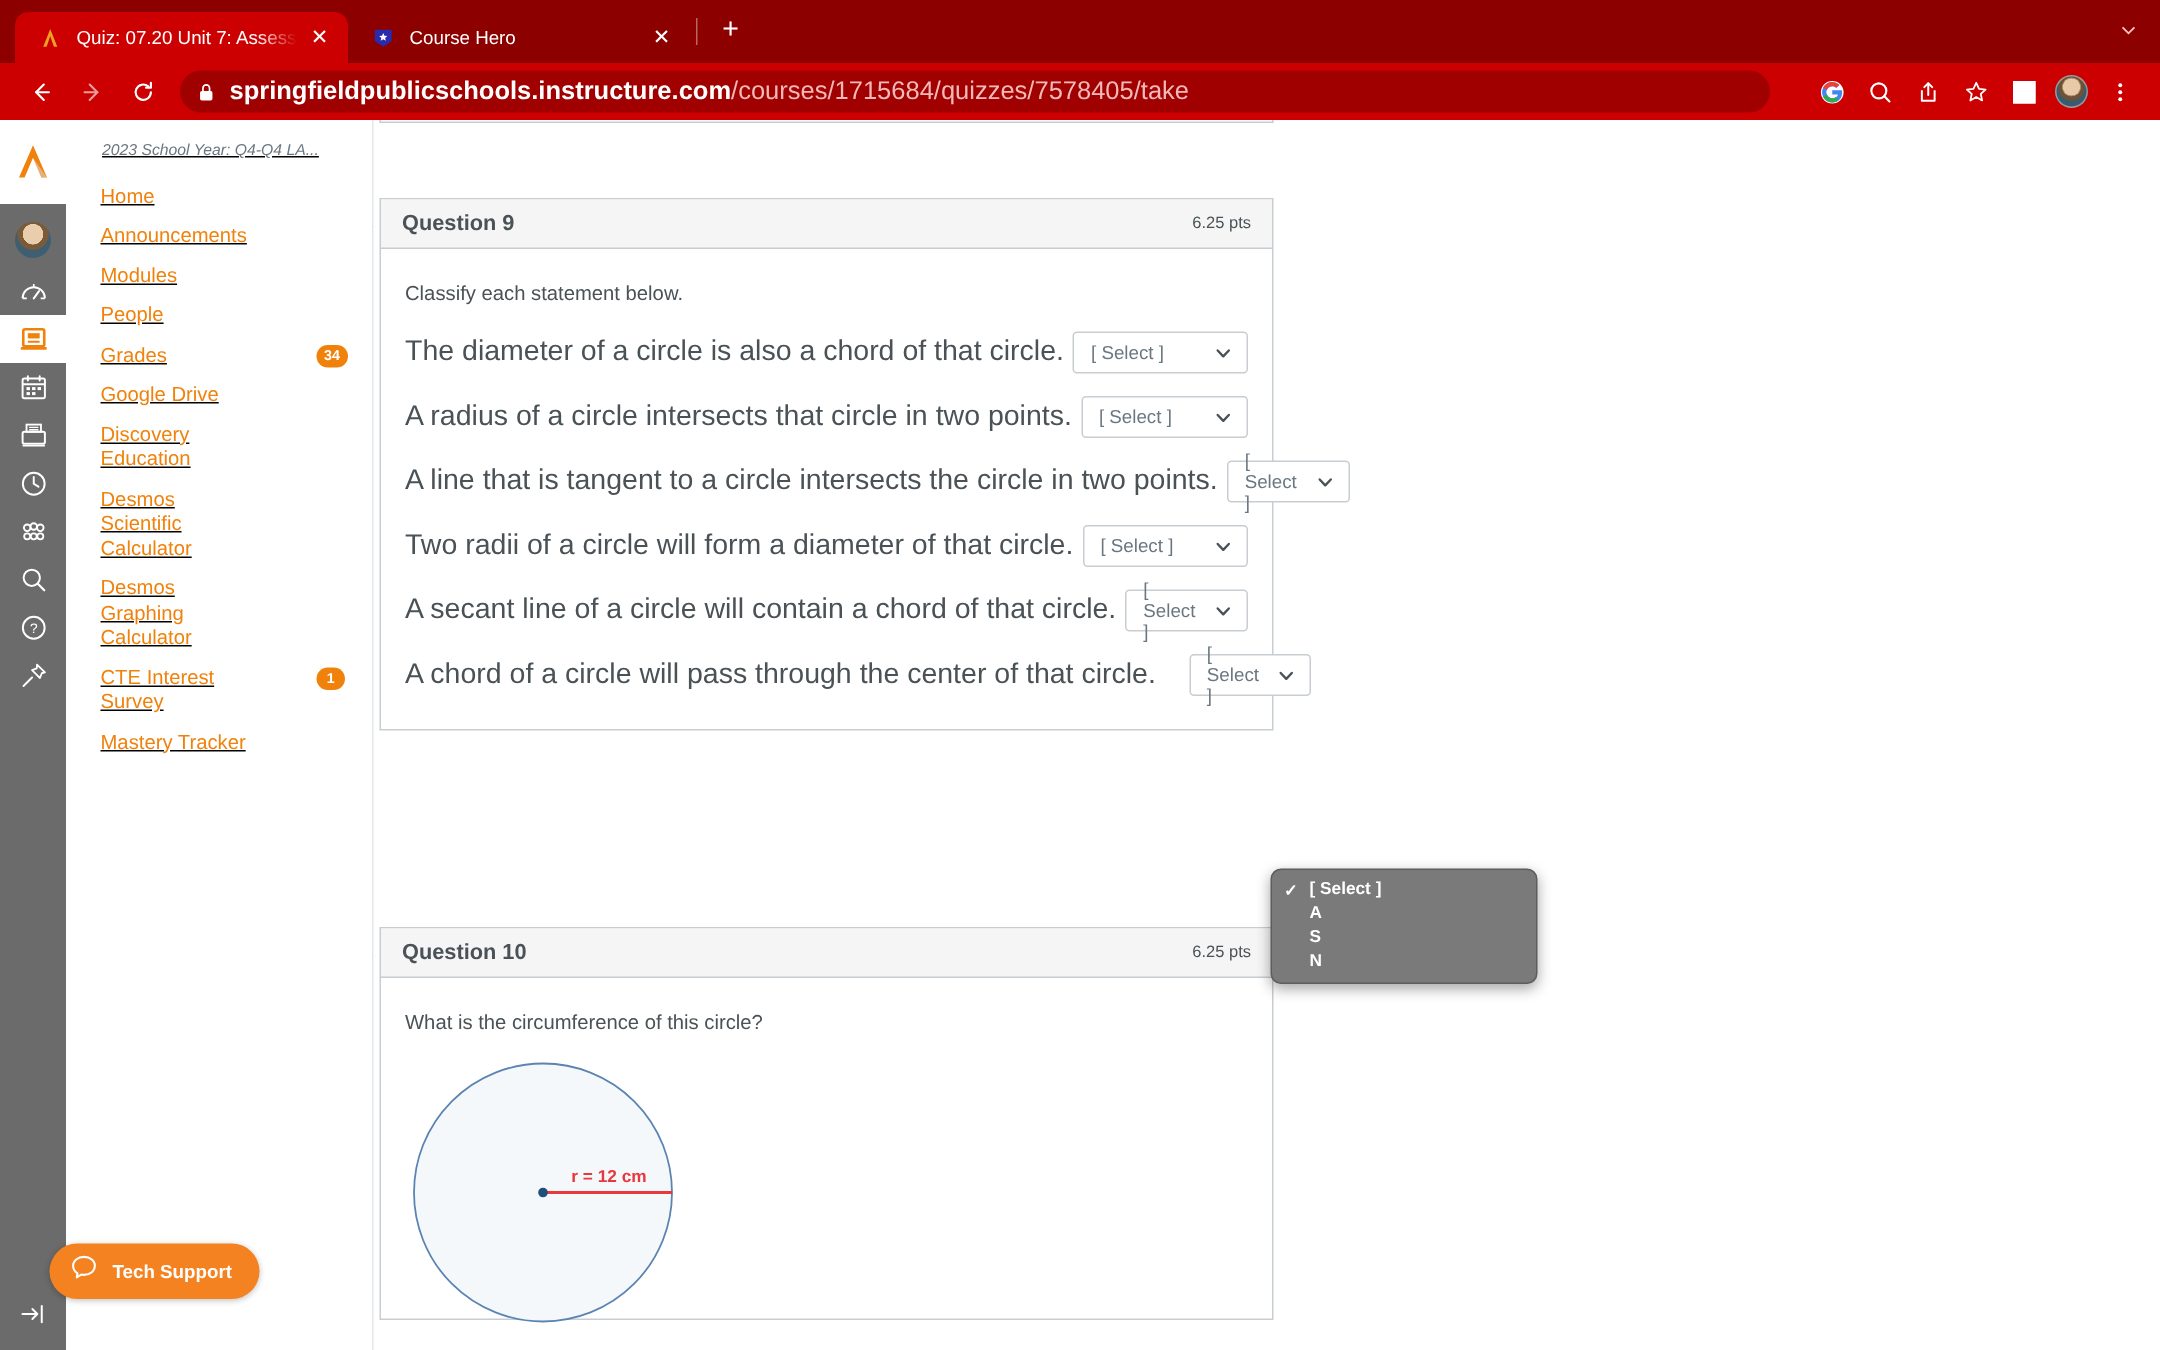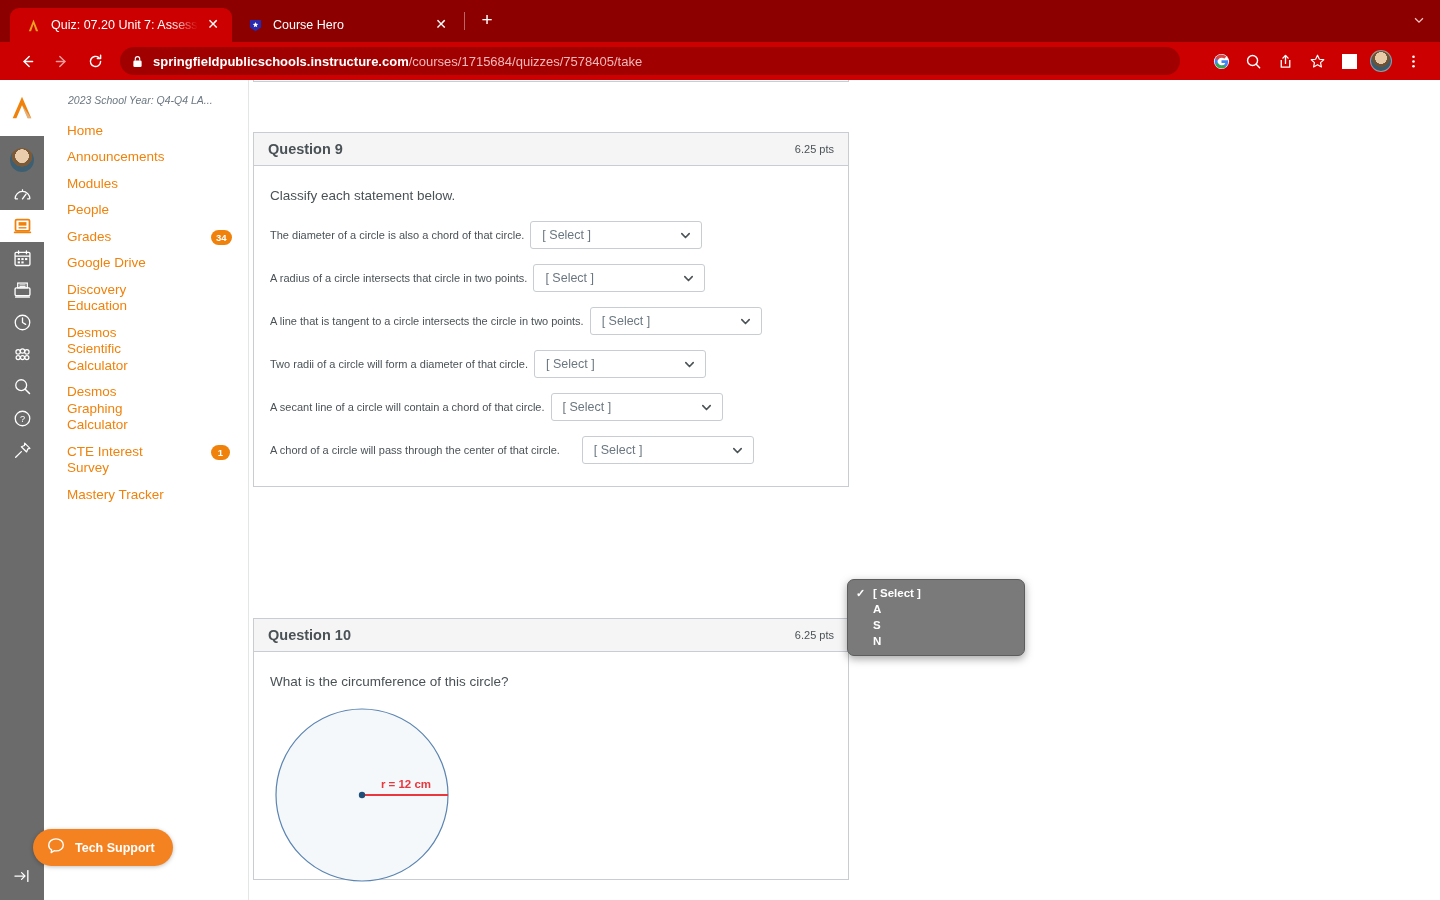--- a/index.html
+++ b/index.html
@@ -98,21 +98,21 @@
     height: 28px;
     background: #a10000;
     border-radius: 14px;
     display: flex;
     align-items: center;
     padding: 0 12px;
     margin: 0 8px 0 6px;
     max-width: 1060px;
   }
   .lock-icon { margin-right: 10px; display: flex; }
-  .url { font-size: 13px; color: #f3b8b8; white-space: nowrap; }
+  .url { font-size: 17px; color: #f3b8b8; white-space: nowrap; }
   .url b { color: #ffffff; font-weight: bold; }
   .tb-icons { display: flex; align-items: center; margin-left: auto; }
   .tb-icon {
     width: 30px; height: 30px;
     display: flex; align-items: center; justify-content: center;
     color: #ffffff;
     margin-left: 2px;
   }
   .avatar-chrome {
     width: 22px; height: 22px; border-radius: 50%;
@@ -163,20 +163,21 @@
   }
 
   
   .course-nav {
     position: absolute;
     top: 0; left: 44px;
     width: 205px; height: 820px;
     background: #ffffff;
     border-right: 1px solid #e3e5e7;
     padding-top: 14px;
+    text-decoration: underline;
   }
   .course-name {
     font-size: 10.5px;
     font-style: italic;
     color: #6b7780;
     padding: 0 0 12px 24px;
     white-space: nowrap;
   }
   .nav-link {
     display: flex;
@@ -240,21 +241,21 @@
   .q-intro b { font-weight: bold; }
   .q-intro i { font-style: italic; font-weight: bold; }
 
   .match-row {
     display: flex;
     align-items: center;
     margin-bottom: 15px;
     position: relative;
   }
   .match-text {
-    font-size: 11px;
+    font-size: 19px;
     color: #4a5256;
     white-space: nowrap;
     margin-right: 6px;
   }
   .select-box {
     height: 28px;
     border: 1px solid #c7cdd1;
     background: #ffffff;
     border-radius: 3px;
     display: flex;

